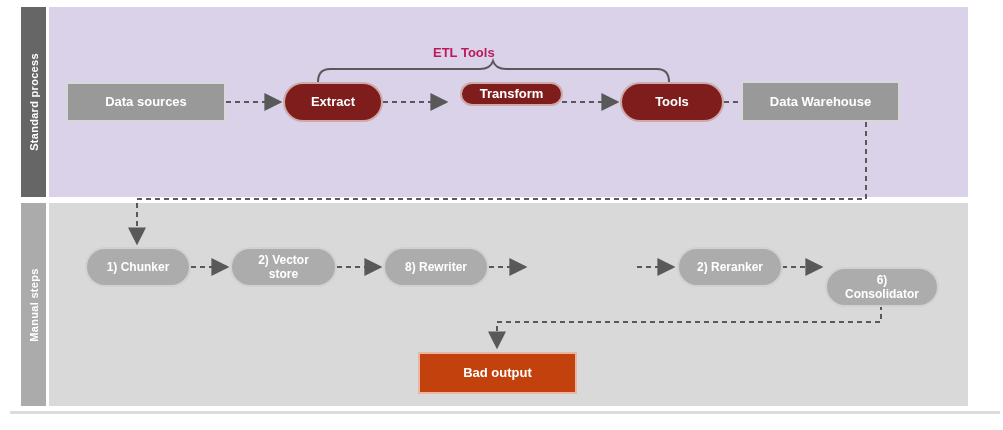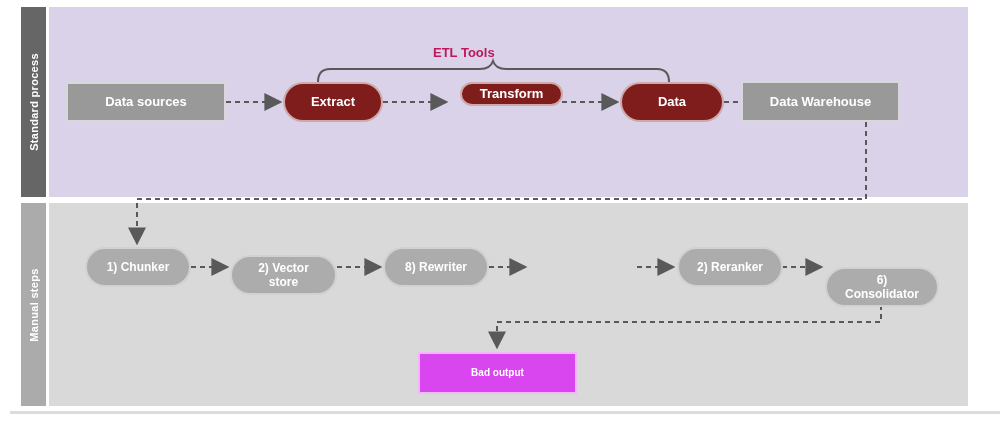--- a/index.html
+++ b/index.html
@@ -20,29 +20,29 @@
   
   .overlay{position:absolute;left:0;top:0;width:1003px;height:430px;z-index:5;pointer-events:none;}
 
   
   .node{position:absolute;z-index:10;display:flex;align-items:center;justify-content:center;
     text-align:center;color:#ffffff;font-weight:bold;line-height:1.18;box-sizing:border-box;}
   .rect-gray{background:#999999;border:2px solid rgba(255,255,255,0.62);font-size:13px;}
   .pill-pink{background:#7f1d1d;border:2px solid rgba(255,255,255,0.62);border-radius:20px;font-size:13px;}
   .pill-gray{background:#ACACAC;border:2px solid rgba(255,255,255,0.45);border-radius:20px;
     font-size:12px;padding:0 14px;}
-  .rect-yellow{background:#d946ef;border:2px solid rgba(255,255,255,0.62);font-size:10px;}
+  .rect-yellow{background:#c2410c;border:2px solid rgba(255,255,255,0.62);font-size:13px;}
 
   .n-data-sources{left:66px;top:82px;width:160px;height:40px;}
   .n-extract{left:283px;top:82px;width:100px;height:40px;}
   .n-transform{left:460px;top:82px;width:103px;height:24px;}
   .n-load{left:620px;top:82px;width:104px;height:40px;}
   .n-data-warehouse{left:741px;top:81px;width:159px;height:41px;}
   .n-chunker{left:85px;top:247px;width:106px;height:40px;}
-  .n-vector-store{left:230px;top:247px;width:107px;height:40px;margin-top:8px;}
+  .n-vector-store{left:230px;top:247px;width:107px;height:40px;}
   .n-rewriter{left:383px;top:247px;width:106px;height:40px;}
   .n-retriever{left:529px;top:247px;width:108px;height:40px;}
   .n-reranker{left:677px;top:247px;width:106px;height:40px;}
   .n-consolidator{left:825px;top:247px;width:114px;height:40px;margin-top:20px;}
   .n-bad-output{left:418px;top:352px;width:159px;height:42px;}
 
   .brace-caption{position:absolute;left:433px;top:45px;width:120px;text-align:left;
     font-size:13px;font-weight:bold;color:#be185d;z-index:10;}
 </style>
 </head>
@@ -87,21 +87,21 @@
   <div class="node rect-gray n-data-sources">
     <span>Data sources</span>
   </div>
   <div class="node pill-pink n-extract">
     <span>Extract</span>
   </div>
   <div class="node pill-pink n-transform">
     <span>Transform</span>
   </div>
   <div class="node pill-pink n-load">
-    <span>Data</span>
+    <span>Tools</span>
   </div>
   <div class="node rect-gray n-data-warehouse">
     <span>Data Warehouse</span>
   </div>
 
   <div class="node pill-gray n-chunker">
     <span>1) Chunker</span>
   </div>
   <div class="node pill-gray n-vector-store">
     <span>2) Vector store</span>

